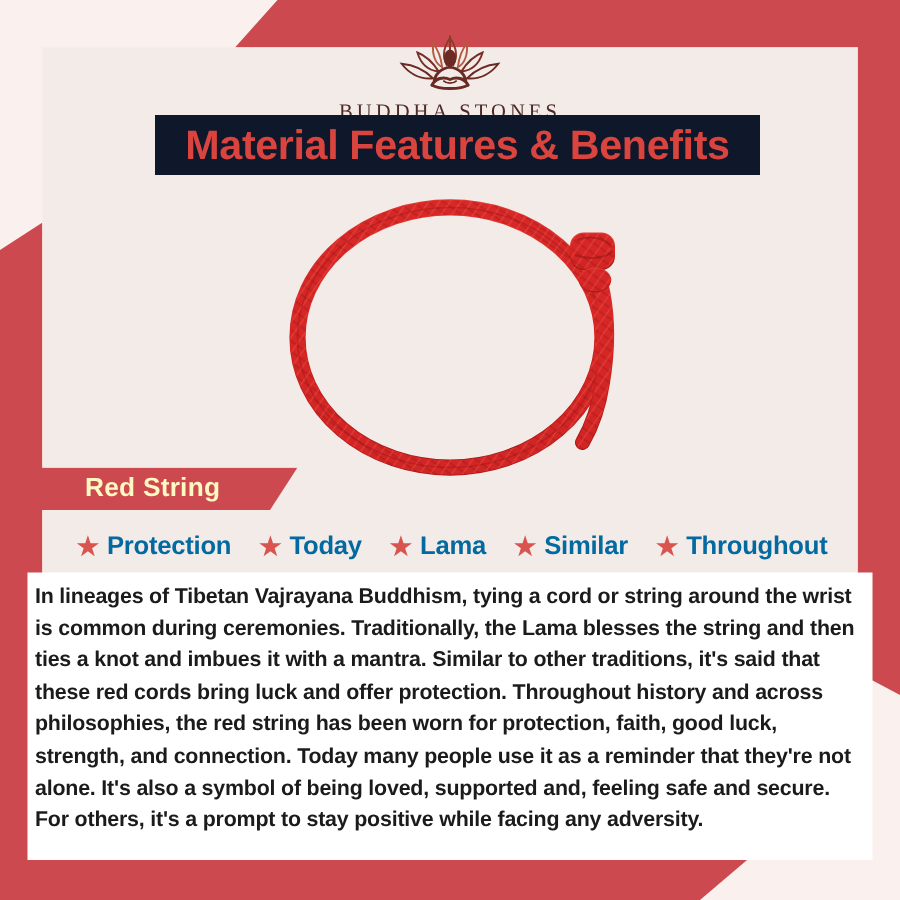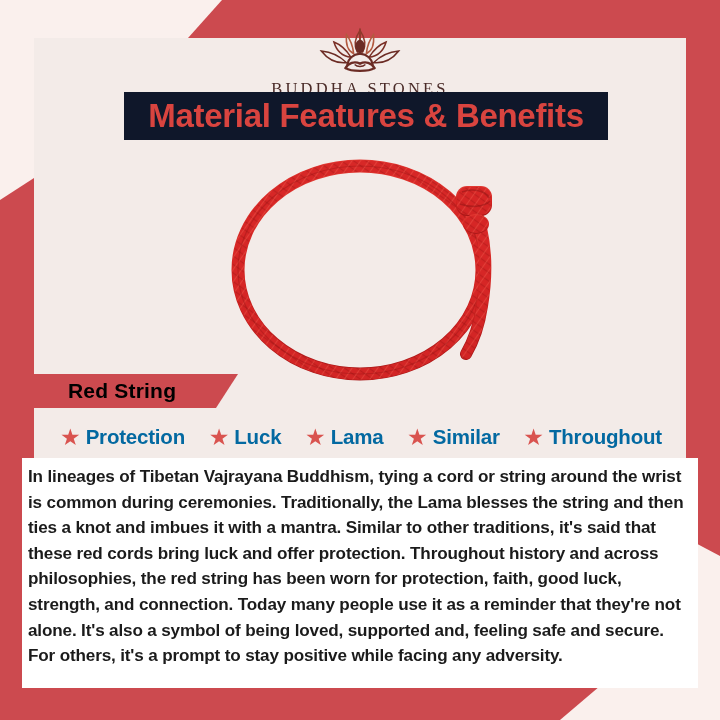--- a/index.html
+++ b/index.html
@@ -75,21 +75,21 @@
   #bracelet-svg{width:100%;height:100%;display:block;}
 
   
   #tag-ribbon{
     position:absolute;left:22px;top:374px;width:216px;height:34px;
     background:#cc4a4f;
     clip-path:polygon(0 0, 100% 0, calc(100% - 22px) 100%, 0 100%);
     display:flex;align-items:center;
   }
   #tag-label{
-    color:#000000;font-size:21px;font-weight:bold;
+    color:#fef9c3;font-size:21px;font-weight:bold;
     padding-left:46px;letter-spacing:0.2px;white-space:nowrap;
   }
 
   
   #benefits-row{
     position:absolute;left:24px;top:420px;width:672px;height:34px;
     display:flex;align-items:center;justify-content:space-between;
     padding:0 34px 0 36px;box-sizing:border-box;
   }
   .benefit-item{display:flex;align-items:center;white-space:nowrap;}
@@ -194,21 +194,21 @@
     <span id="tag-label">Red String</span>
   </div>
 
   <div id="benefits-row">
     <div class="benefit-item">
       <span class="benefit-star">★</span>
       <span class="benefit-label">Protection</span>
     </div>
     <div class="benefit-item">
       <span class="benefit-star">★</span>
-      <span class="benefit-label">Luck</span>
+      <span class="benefit-label">Today</span>
     </div>
     <div class="benefit-item">
       <span class="benefit-star">★</span>
       <span class="benefit-label">Lama</span>
     </div>
     <div class="benefit-item">
       <span class="benefit-star">★</span>
       <span class="benefit-label">Similar</span>
     </div>
     <div class="benefit-item">

